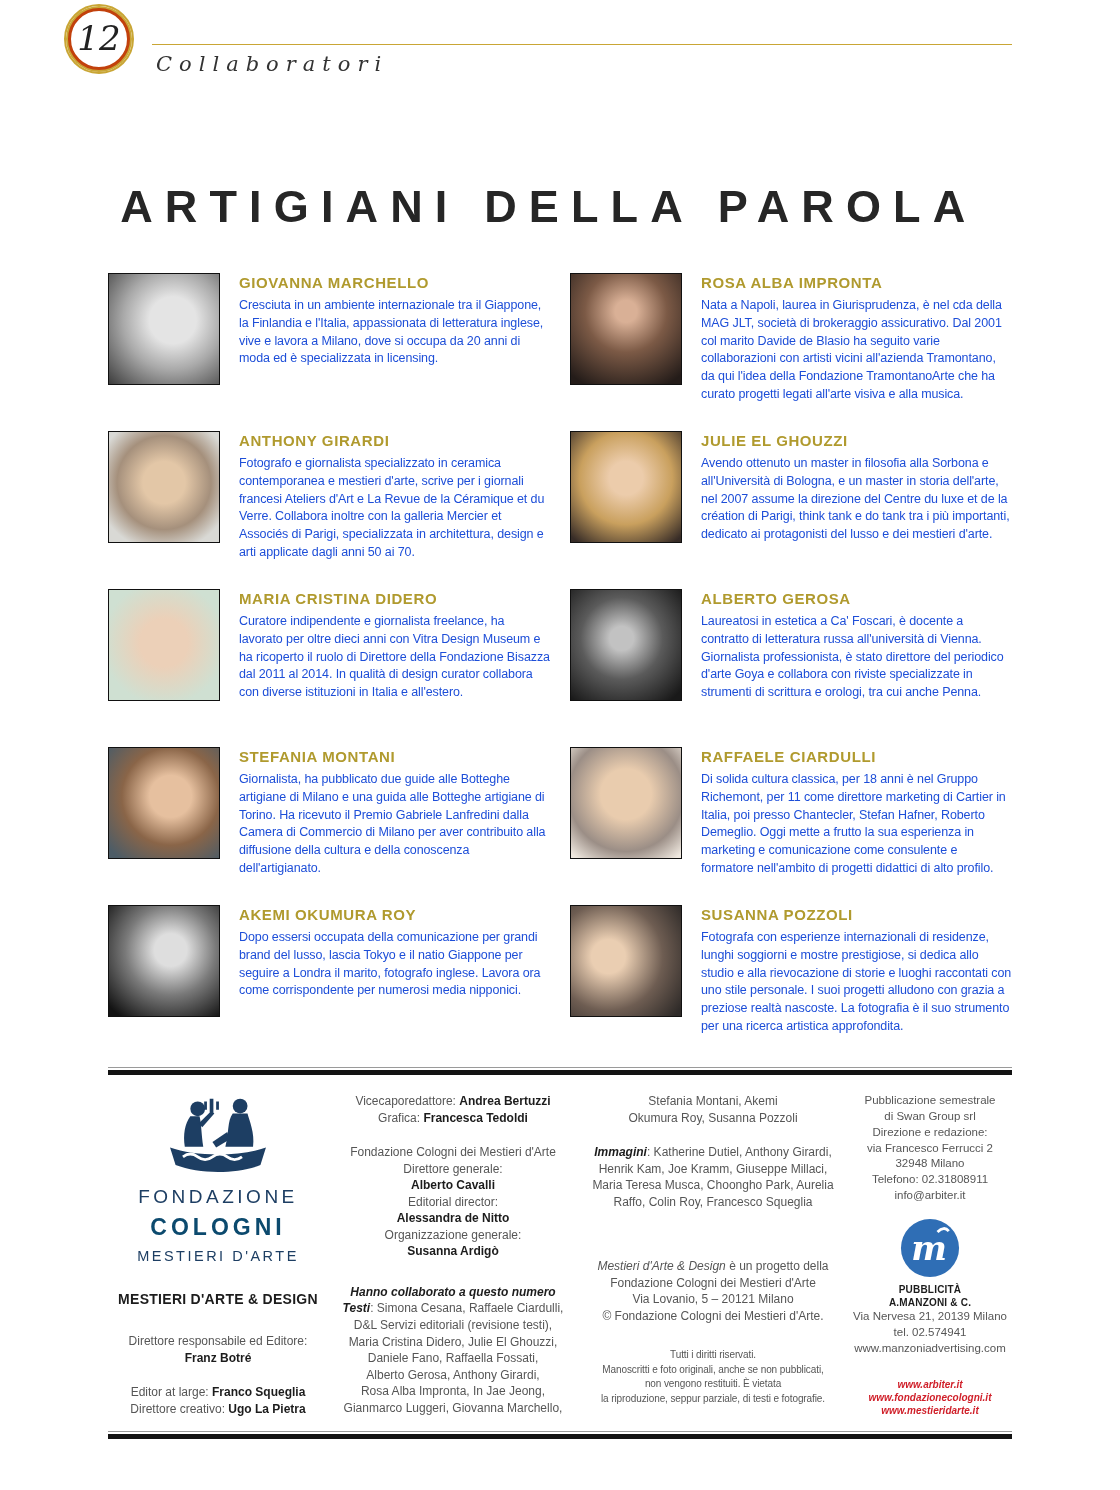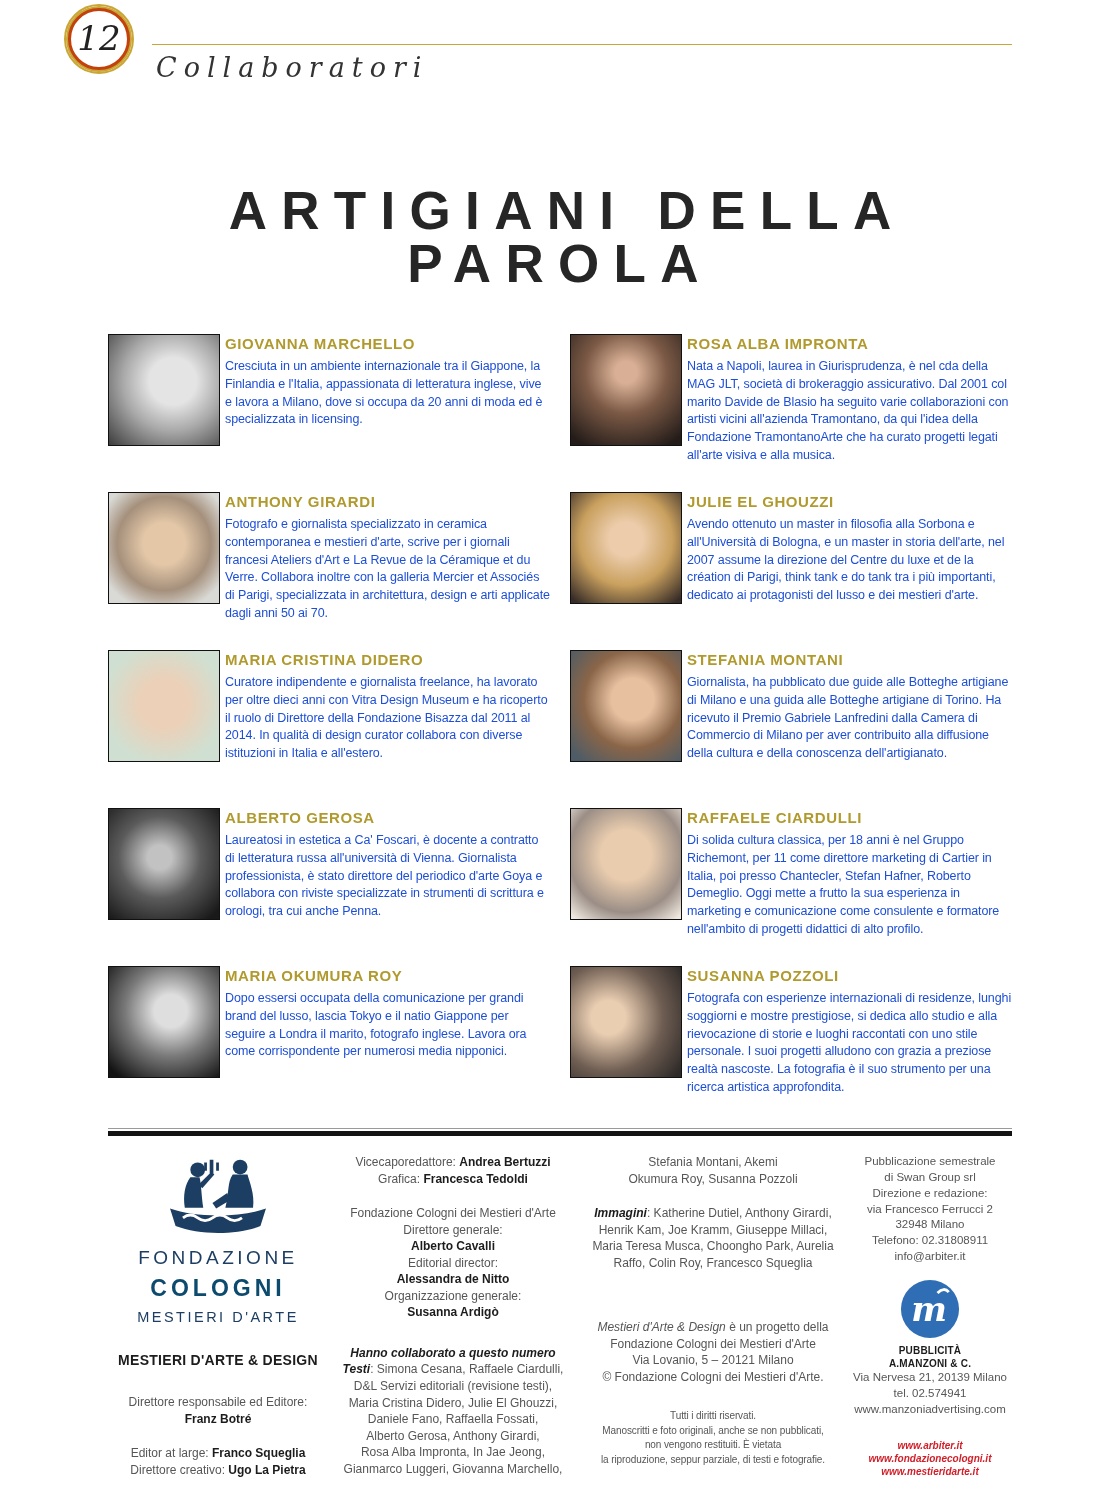--- a/index.html
+++ b/index.html
@@ -34,42 +34,42 @@
     font-style:italic;font-size:34px;color:#222;line-height:1;
     transform:translateY(-1px);
   }
   .gold-line{
     position:absolute;left:44px;right:0;top:44px;
     border-top:1.5px solid #c9a635;
   }
   .section-label{
     position:absolute;left:48px;top:52px;
     font-family:"DejaVu Serif","Liberation Serif",serif;
-    font-style:italic;font-size:27px;letter-spacing:7px;color:#333;
+    font-style:italic;font-size:21px;letter-spacing:7px;color:#333;
   }
 
   
   h1.page-title{
     margin:44px 0 0 0;
-    text-align:center;
-    font-size:53px;line-height:1;
+    text-align:left;
+    font-size:45px;line-height:1;
     font-weight:bold;color:#262626;
     letter-spacing:0.27em;
     text-indent:0.27em;
   }
 
   
   .grid{
     margin-top:44px;
     display:grid;
     grid-template-columns:1fr 1fr;
     column-gap:20px;
     grid-auto-rows:158px;
   }
-  .card{display:flex;gap:5px;}
+  .card{display:flex;gap:19px;}
   .photo{
     flex:0 0 112px;width:112px;height:112px;
     border:1.5px solid #111;box-sizing:border-box;
   }
   .ph1{background:radial-gradient(circle at 58% 42%,#e4e4e4 0 26%,#a9a9a9 55%,#3c3c3c 100%);}
   .ph2{background:radial-gradient(circle at 50% 34%,#d9b096 12%,#7c5a46 45%,#241c19 92%);}
   .ph3{background:radial-gradient(circle at 50% 46%,#e3c7a7 26%,#a5907c 58%,#d9d9d5 85%);}
   .ph4{background:radial-gradient(circle at 50% 42%,#ecccab 20%,#c9a05e 55%,#372c27 95%);}
   .ph5{background:radial-gradient(circle at 50% 48%,#ecd0b8 30%,#cfe0d2 78%);}
   .ph6{background:radial-gradient(circle at 46% 44%,#c2c2c2 14%,#5b5b5b 48%,#191919 92%);}
@@ -183,47 +183,47 @@
 
       <article class="card">
         <div class="photo ph5"></div>
         <div class="cinfo">
           <h2>MARIA CRISTINA DIDERO</h2>
           <p class="bio">Curatore indipendente e giornalista freelance, ha lavorato per oltre dieci anni con Vitra Design Museum e ha ricoperto il ruolo di Direttore della Fondazione Bisazza dal 2011 al 2014. In qualità di design curator collabora con diverse istituzioni in Italia e all'estero.</p>
         </div>
       </article>
 
       <article class="card">
+        <div class="photo ph6"></div>
+        <div class="cinfo">
+          <h2>ALBERTO GEROSA</h2>
+          <p class="bio">Laureatosi in estetica a Ca' Foscari, è docente a contratto di letteratura russa all'università di Vienna. Giornalista professionista, è stato direttore del periodico d'arte Goya e collabora con riviste specializzate in strumenti di scrittura e orologi, tra cui anche Penna.</p>
+        </div>
+      </article>
+
+      <article class="card">
         <div class="photo ph7"></div>
         <div class="cinfo">
           <h2>STEFANIA MONTANI</h2>
           <p class="bio">Giornalista, ha pubblicato due guide alle Botteghe artigiane di Milano e una guida alle Botteghe artigiane di Torino. Ha ricevuto il Premio Gabriele Lanfredini dalla Camera di Commercio di Milano per aver contribuito alla diffusione della cultura e della conoscenza dell'artigianato.</p>
         </div>
       </article>
 
       <article class="card">
-        <div class="photo ph6"></div>
-        <div class="cinfo">
-          <h2>ALBERTO GEROSA</h2>
-          <p class="bio">Laureatosi in estetica a Ca' Foscari, è docente a contratto di letteratura russa all'università di Vienna. Giornalista professionista, è stato direttore del periodico d'arte Goya e collabora con riviste specializzate in strumenti di scrittura e orologi, tra cui anche Penna.</p>
-        </div>
-      </article>
-
-      <article class="card">
         <div class="photo ph8"></div>
         <div class="cinfo">
           <h2>RAFFAELE CIARDULLI</h2>
           <p class="bio">Di solida cultura classica, per 18 anni è nel Gruppo Richemont, per 11 come direttore marketing di Cartier in Italia, poi presso Chantecler, Stefan Hafner, Roberto Demeglio. Oggi mette a frutto la sua esperienza in marketing e comunicazione come consulente e formatore nell'ambito di progetti didattici di alto profilo.</p>
         </div>
       </article>
 
       <article class="card">
         <div class="photo ph9"></div>
         <div class="cinfo">
-          <h2>MARIA OKUMURA ROY</h2>
+          <h2>AKEMI OKUMURA ROY</h2>
           <p class="bio">Dopo essersi occupata della comunicazione per grandi brand del lusso, lascia Tokyo e il natio Giappone per seguire a Londra il marito, fotografo inglese. Lavora ora come corrispondente per numerosi media nipponici.</p>
         </div>
       </article>
 
       <article class="card">
         <div class="photo ph10"></div>
         <div class="cinfo">
           <h2>SUSANNA POZZOLI</h2>
           <p class="bio">Fotografa con esperienze internazionali di residenze, lunghi soggiorni e mostre prestigiose, si dedica allo studio e alla rievocazione di storie e luoghi raccontati con uno stile personale. I suoi progetti alludono con grazia a preziose realtà nascoste. La fotografia è il suo strumento per una ricerca artistica approfondita.</p>
         </div>

